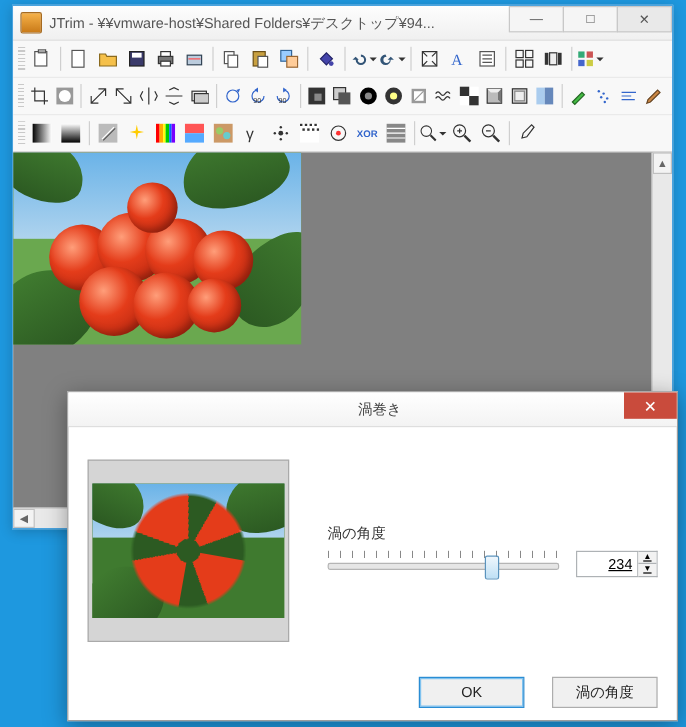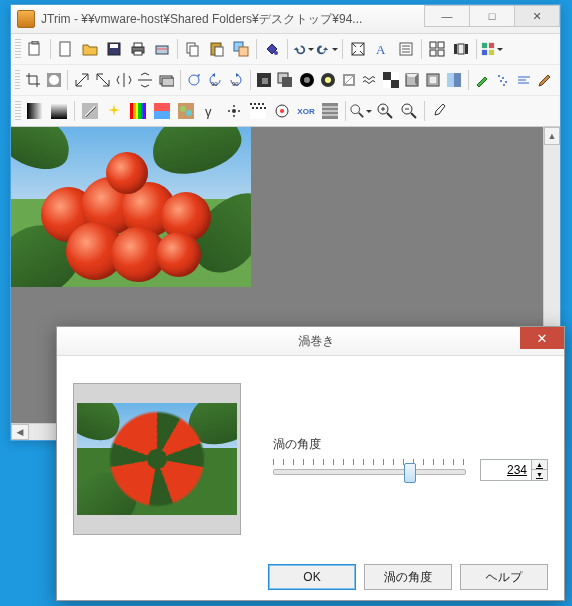--- a/index.html
+++ b/index.html
@@ -228,21 +228,21 @@
   }
   .spinner{
     width:15px; display:flex; flex-direction:column;
     border:1px solid #aeb2b5; border-left:none;
   }
   .spinner div{flex:1; display:flex; align-items:center; justify-content:center; font-size:7px; background:#f2f2f2;}
   .spinner div:first-child{border-bottom:1px solid #aeb2b5;}
   .dlg-foot {
     height: 46px;
     display:flex; align-items:center; justify-content:flex-end;
-    gap:8px; padding: 0 16px; text-align: center;
+    gap:23px; padding: 0 16px; text-align: center;
   }
   .btn {
     min-width: 86px; height: 24px;
     border:1px solid #adadad; background:#f0f0f0;
     display:flex; align-items:center; justify-content:center;
     color:#222; font-size:12px;
   }
   .btn.default { border:1px solid #2a8dd4; box-shadow: inset 0 0 0 1px #7fc2ef;}
   
   .ic { width:16px; height:16px; }
@@ -731,15 +731,14 @@
             <div>▲</div>
             <div>▼</div>
           </div>
         </div>
       </div>
     </div>
   </div>
   <div class="dlg-foot">
     <div class="btn default">OK</div>
     <div class="btn">渦の角度</div>
-    <div class="btn">ヘルプ</div>
   </div>
 </div>
 
 </body></html>

